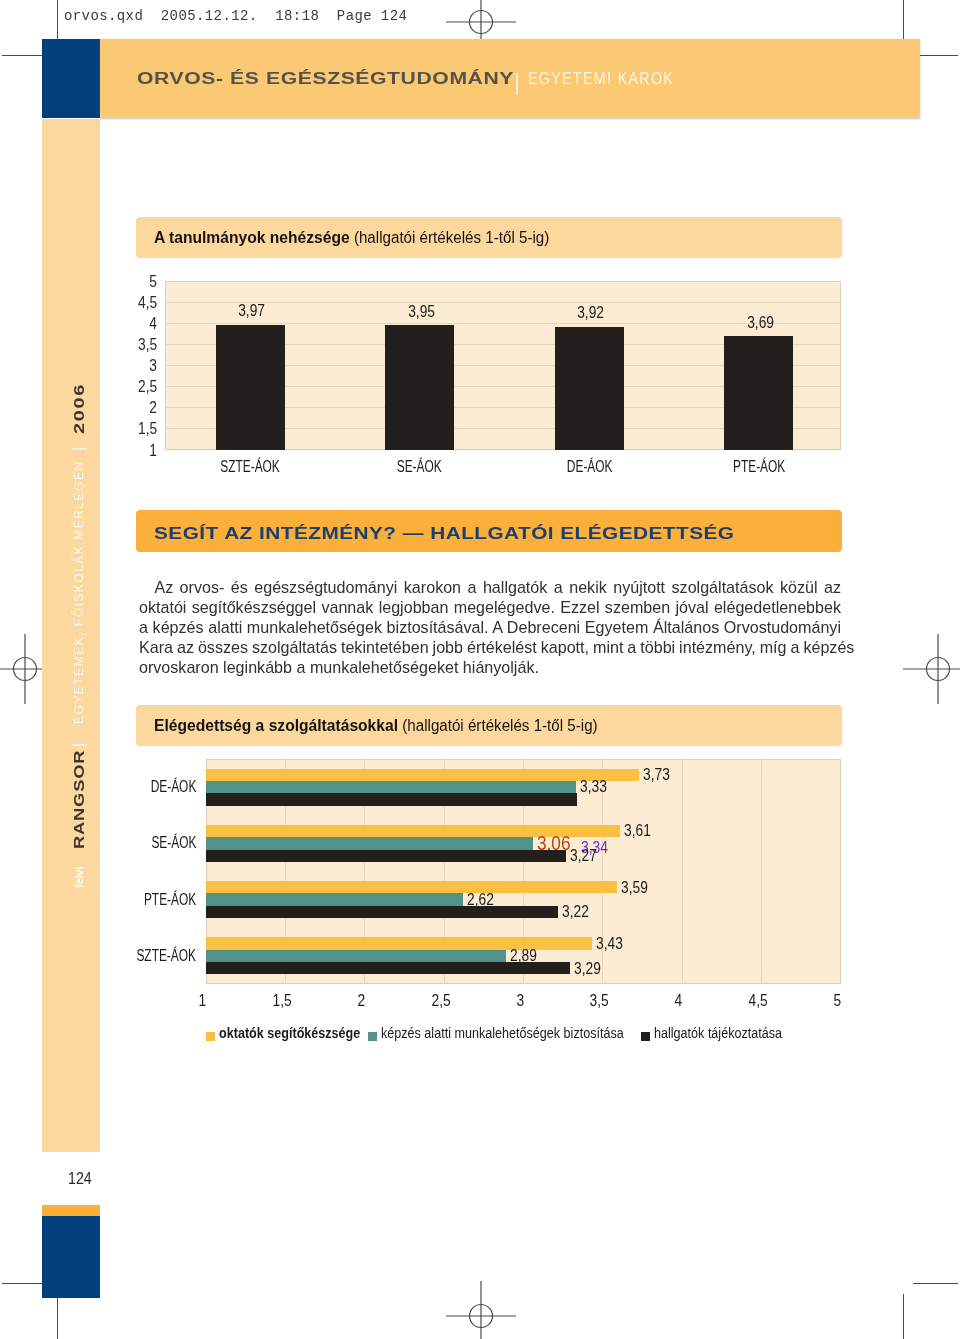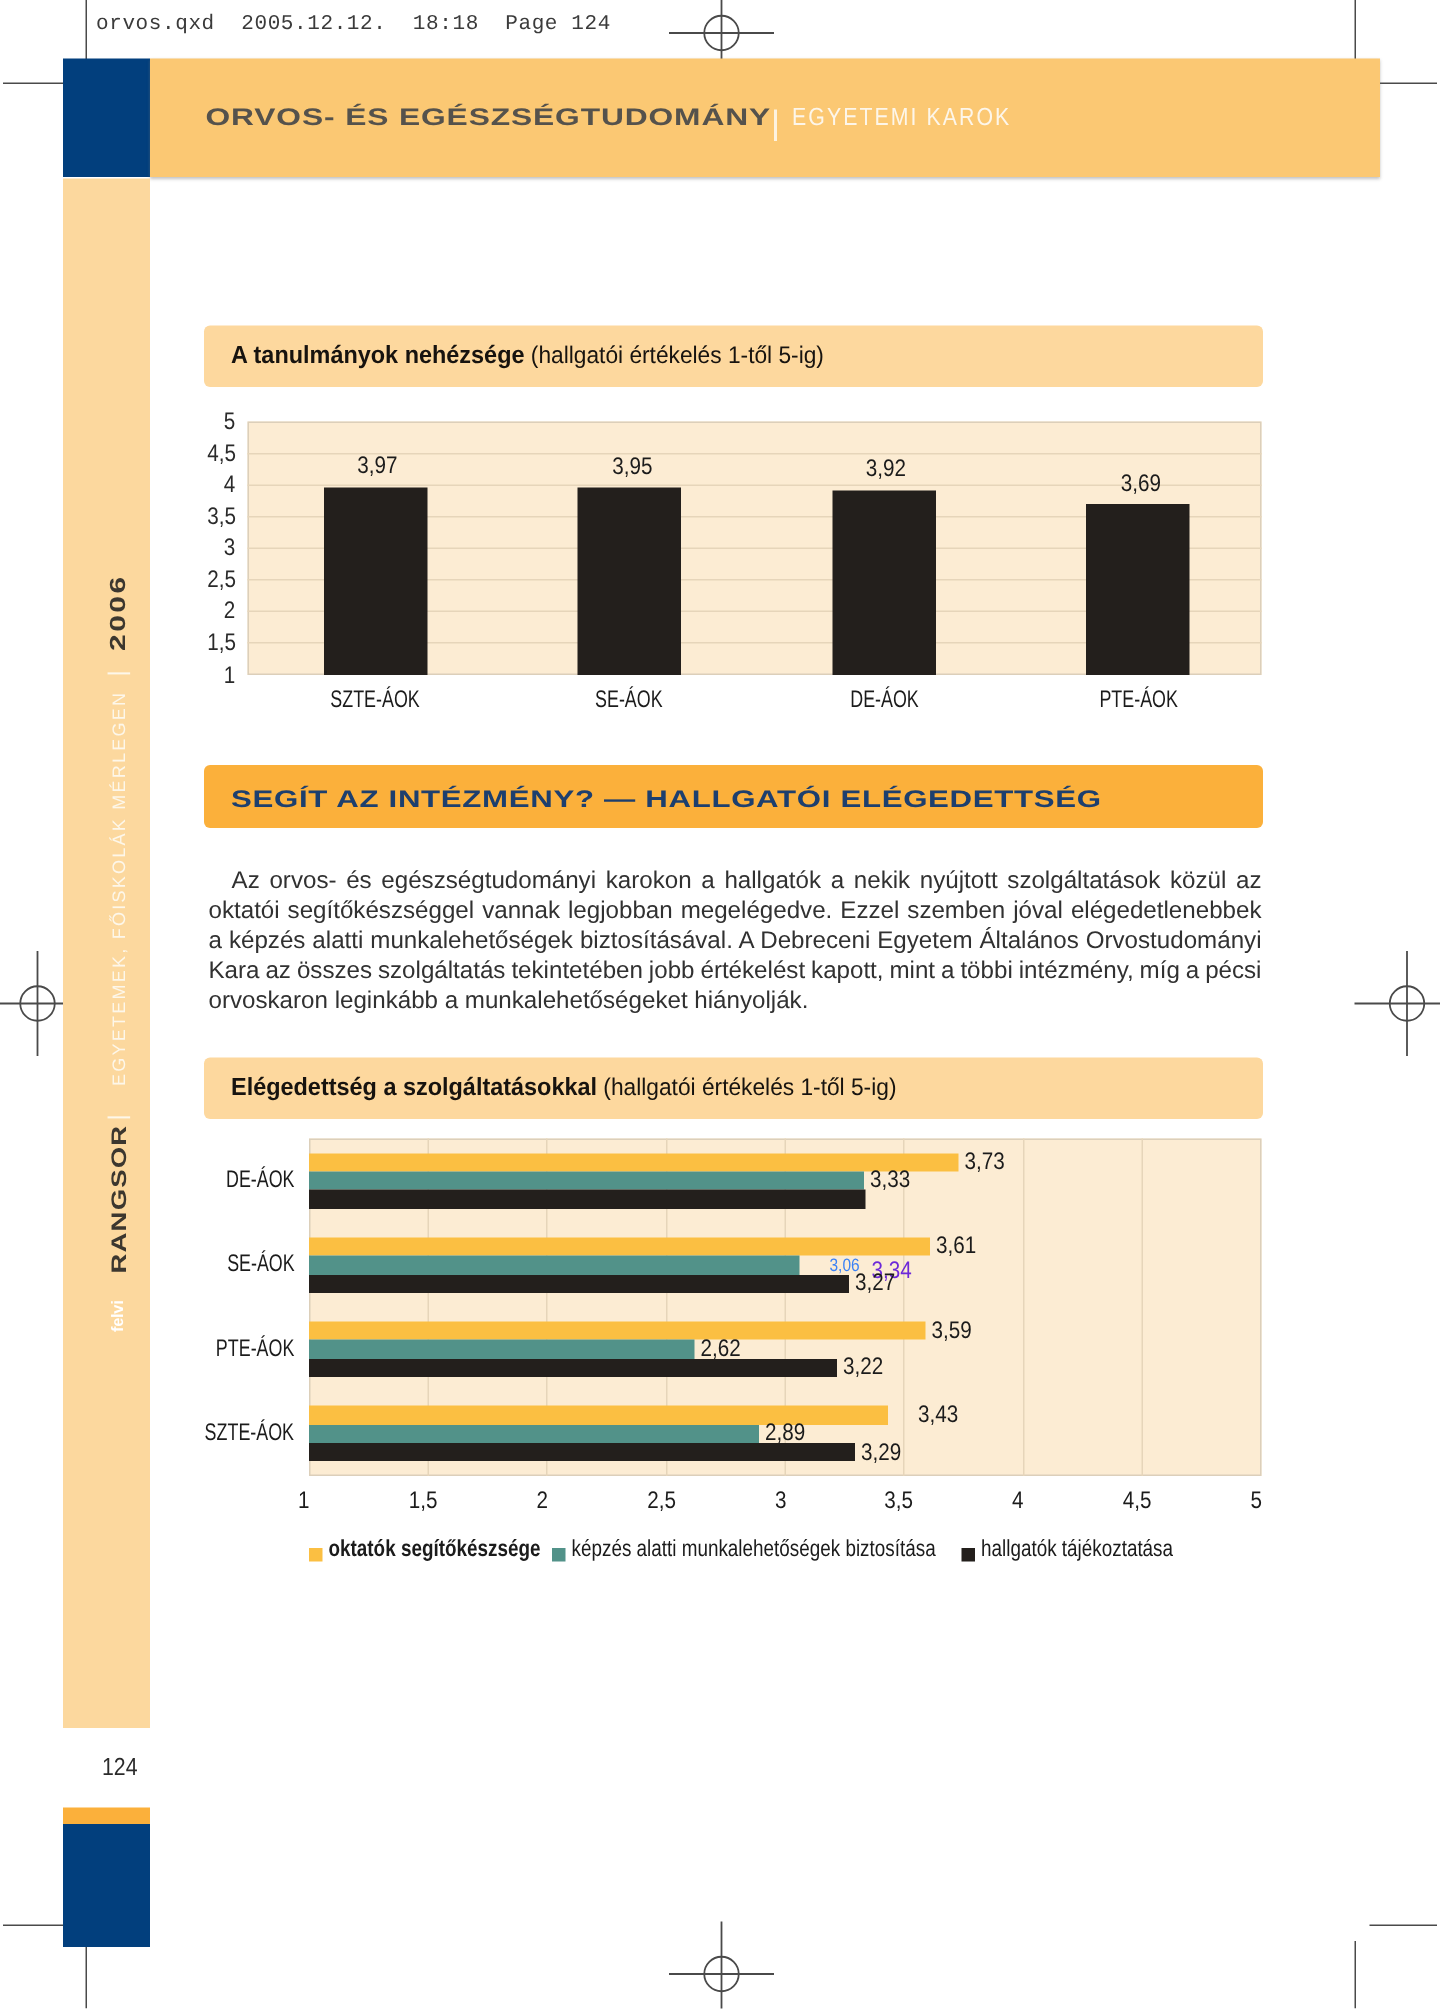--- a/index.html
+++ b/index.html
@@ -181,21 +181,21 @@
     </div>
 
   <div class="secbar" style="left:136px;top:510px;width:706px;">
     <div class="t">SEGÍT AZ INTÉZMÉNY? — HALLGATÓI ELÉGEDETTSÉG</div>
   </div>
 
   <div class="bodytext para2" id="para2">
       <div class="tline" style="padding-left: 15.4px; word-spacing: 1.97578px;">Az orvos- és egészségtudományi karokon a hallgatók a nekik nyújtott szolgáltatások közül az</div>
       <div class="tline" style="word-spacing: 0.851562px;">oktatói segítőkészséggel vannak legjobban megelégedve. Ezzel szemben jóval elégedetlenebbek</div>
       <div class="tline" style="word-spacing: 0.170139px; text-align: center;">a képzés alatti munkalehetőségek biztosításával. A Debreceni Egyetem Általános Orvostudományi</div>
-      <div class="tline" style="word-spacing: -0.507812px;">Kara az összes szolgáltatás tekintetében jobb értékelést kapott, mint a többi intézmény, míg a pécsi</div>
+      <div class="tline" style="word-spacing: -0.507812px;">Kara az összes szolgáltatás tekintetében jobb értékelést kapott, mint a többi intézmény, míg a képzés</div>
       <div class="tline tlast" style="">orvoskaron leginkább a munkalehetőségeket hiányolják.</div>
     </div>
 
   <div class="titlebar" style="left:136px;top:705px;width:706px;">
     <div class="t">
       <b>Elégedettség a szolgáltatásokkal</b>
       <span>(hallgatói értékelés 1-től 5-ig)</span>
     </div>
   </div>
   <div class="abs" id="chart2" style="left:136px;top:755px;width:760px;height:300px;">
@@ -220,33 +220,33 @@
       <div class="abs" style="left:70px;top:13.674999999999997px;width:433.3875px;height:12.3px;background:#fbbf42;"></div>
       <div class="abs" style="left:507.3875px;top:11.174999999999997px;font-size:16px;line-height:17px;color:#1b1b1b;white-space:nowrap;"><span class="cnd cndN" style="transform-origin:left center">3,73</span></div>
       <div class="abs" style="left:70px;top:25.974999999999998px;width:369.8875px;height:12.3px;background:#529289;"></div>
       <div class="abs" style="left:443.8875px;top:23.474999999999998px;font-size:16px;line-height:17px;color:#1b1b1b;white-space:nowrap;"><span class="cnd cndN" style="transform-origin:left center">3,33</span></div>
       <div class="abs" style="left:70px;top:38.275px;width:371.47499999999997px;height:12.3px;background:#231f1c;"></div>
       <div class="abs" style="left:445.47499999999997px;top:35.775px;font-size:16px;line-height:17px;color:#6d28d9;white-space:nowrap;margin-top:48px;"><span class="cnd cndN" style="transform-origin:left center">3,34</span></div>
       <div class="abs" style="left:-60px;top:79.375px;width:120px;text-align:right;font-size:16px;line-height:17px;color:#1b1b1b;white-space:nowrap;"><span class="cnd cndL" style="transform-origin:right center">SE-ÁOK</span></div>
       <div class="abs" style="left:70px;top:69.925px;width:414.3375px;height:12.3px;background:#fbbf42;"></div>
       <div class="abs" style="left:488.3375px;top:67.425px;font-size:16px;line-height:17px;color:#1b1b1b;white-space:nowrap;"><span class="cnd cndN" style="transform-origin:left center">3,61</span></div>
       <div class="abs" style="left:70px;top:82.225px;width:327.02500000000003px;height:12.3px;background:#529289;"></div>
-      <div class="abs" style="left:401.02500000000003px;top:79.725px;font-size:12px;line-height:17px;color:#3b82f6;white-space:nowrap;margin-left:16px;"><span class="cnd cndN" style="transform-origin:left center">3,06</span></div>
+      <div class="abs" style="left:401.02500000000003px;top:79.725px;font-size:20px;line-height:17px;color:#c2410c;white-space:nowrap;"><span class="cnd cndN" style="transform-origin:left center">3,06</span></div>
       <div class="abs" style="left:70px;top:94.525px;width:360.3625px;height:12.3px;background:#231f1c;"></div>
       <div class="abs" style="left:434.3625px;top:92.025px;font-size:16px;line-height:17px;color:#1b1b1b;white-space:nowrap;"><span class="cnd cndN" style="transform-origin:left center">3,27</span></div>
       <div class="abs" style="left:-60px;top:135.625px;width:120px;text-align:right;font-size:16px;line-height:17px;color:#1b1b1b;white-space:nowrap;"><span class="cnd cndL" style="transform-origin:right center">PTE-ÁOK</span></div>
       <div class="abs" style="left:70px;top:126.175px;width:411.16249999999997px;height:12.3px;background:#fbbf42;"></div>
       <div class="abs" style="left:485.16249999999997px;top:123.675px;font-size:16px;line-height:17px;color:#1b1b1b;white-space:nowrap;"><span class="cnd cndN" style="transform-origin:left center">3,59</span></div>
       <div class="abs" style="left:70px;top:138.475px;width:257.175px;height:12.3px;background:#529289;"></div>
       <div class="abs" style="left:331.175px;top:135.975px;font-size:16px;line-height:17px;color:#1b1b1b;white-space:nowrap;"><span class="cnd cndN" style="transform-origin:left center">2,62</span></div>
       <div class="abs" style="left:70px;top:150.775px;width:352.425px;height:12.3px;background:#231f1c;"></div>
       <div class="abs" style="left:426.425px;top:148.275px;font-size:16px;line-height:17px;color:#1b1b1b;white-space:nowrap;"><span class="cnd cndN" style="transform-origin:left center">3,22</span></div>
       <div class="abs" style="left:-60px;top:191.875px;width:120px;text-align:right;font-size:16px;line-height:17px;color:#1b1b1b;white-space:nowrap;"><span class="cnd cndL" style="transform-origin:right center">SZTE-ÁOK</span></div>
       <div class="abs" style="left:70px;top:182.425px;width:385.76250000000005px;height:12.3px;background:#fbbf42;"></div>
-      <div class="abs" style="left:459.76250000000005px;top:179.925px;font-size:16px;line-height:17px;color:#1b1b1b;white-space:nowrap;margin-left:16px;"><span class="cnd cndN" style="transform-origin:left center">3,43</span></div>
+      <div class="abs" style="left:459.76250000000005px;top:179.925px;font-size:16px;line-height:17px;color:#1b1b1b;white-space:nowrap;"><span class="cnd cndN" style="transform-origin:left center">3,43</span></div>
       <div class="abs" style="left:70px;top:194.72500000000002px;width:300.0375px;height:12.3px;background:#529289;"></div>
       <div class="abs" style="left:374.0375px;top:192.22500000000002px;font-size:16px;line-height:17px;color:#1b1b1b;white-space:nowrap;"><span class="cnd cndN" style="transform-origin:left center">2,89</span></div>
       <div class="abs" style="left:70px;top:207.025px;width:363.5375px;height:12.3px;background:#231f1c;"></div>
       <div class="abs" style="left:437.5375px;top:204.525px;font-size:16px;line-height:17px;color:#1b1b1b;white-space:nowrap;"><span class="cnd cndN" style="transform-origin:left center">3,29</span></div>
       <div class="abs" style="left:0;top:272px;width:705px;height:20px;">
         <span class="abs" style="left:70px;top:4.5px;width:9px;height:9px;background:#fbbf42;"></span>
         <span class="abs" style="left:83px;top:-3px;font-size:15.5px;line-height:17px;color:#1b1b1b;white-space:nowrap;font-weight:bold;"><span class="cnd cndLG" style="transform-origin:left center">oktatók segítőkészsége</span></span>
         <span class="abs" style="left:232px;top:4.5px;width:9px;height:9px;background:#529289;"></span>
         <span class="abs" style="left:245px;top:-3px;font-size:15.5px;line-height:17px;color:#1b1b1b;white-space:nowrap;"><span class="cnd cndLG" style="transform-origin:left center">képzés alatti munkalehetőségek biztosítása</span></span>
         <span class="abs" style="left:505px;top:4.5px;width:9px;height:9px;background:#231f1c;"></span>

